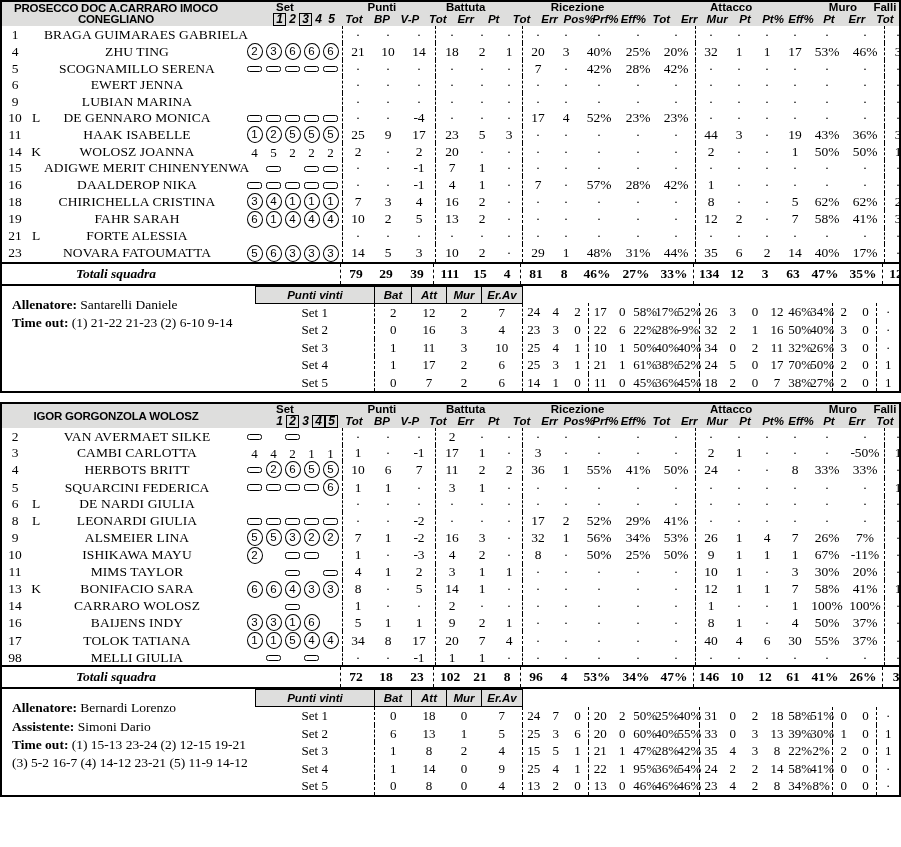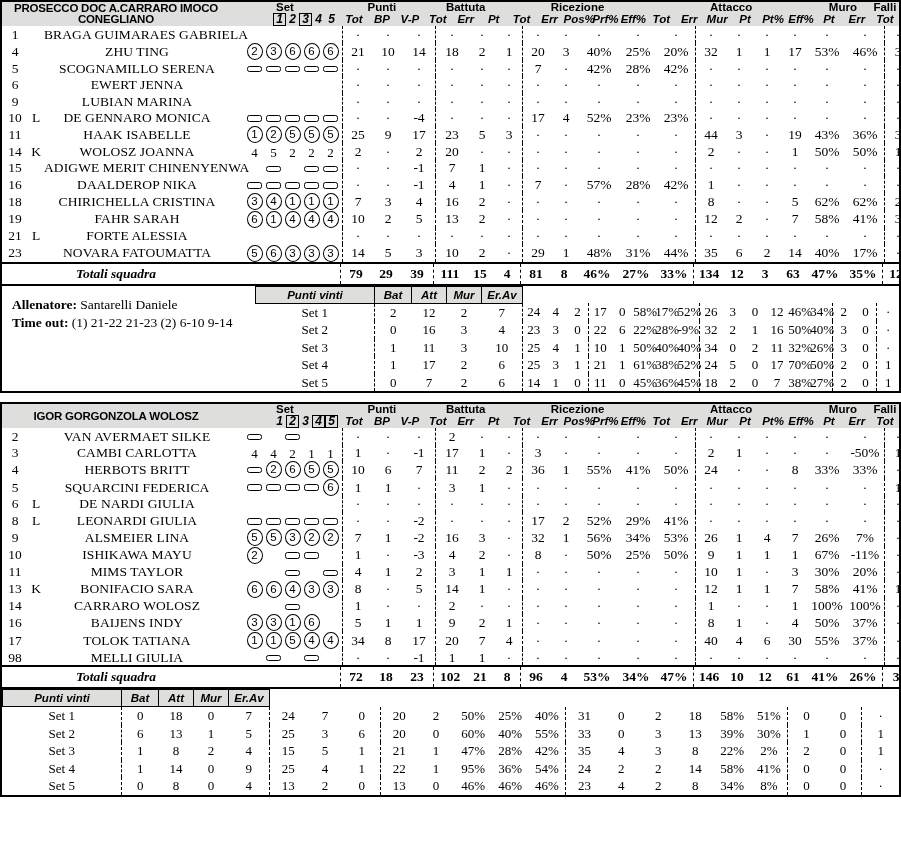--- a/index.html
+++ b/index.html
@@ -1034,20 +1034,26 @@
               <td class="" style="width:26px">10</td>
               <td class="" style="width:30px">12</td>
               <td class="" style="width:26px">61</td>
               <td class="" style="width:38px">41%</td>
               <td class="" style="width:38px">26%</td>
               <td class="dash-l" style="width:26px">3</td>
             </tr>
           </tbody>
         </table>
         <div class="bot">
+          <div class="staff">
+            <div><b>Allenatore:</b> <span>Bernardi Lorenzo</span></div>
+            <div><b>Assistente:</b> <span>Simoni Dario</span></div>
+            <div><b>Time out:</b> <span>(1) 15-13 23-24 (2) 12-15 19-21</span></div>
+            <div>(3) 5-2 16-7 (4) 14-12 23-21 (5) 11-9 14-12</div>
+          </div>
           <div class="setstat">
             <table>
               <thead>
                 <tr>
                   <th style="width:118px">Punti vinti</th>
                   <th style="width:36px">Bat</th>
                   <th style="width:34px">Att</th>
                   <th style="width:34px">Mur</th>
                   <th style="width:40px">Er.Av</th>
                   <th style="border:none;background:#fff"></th>

